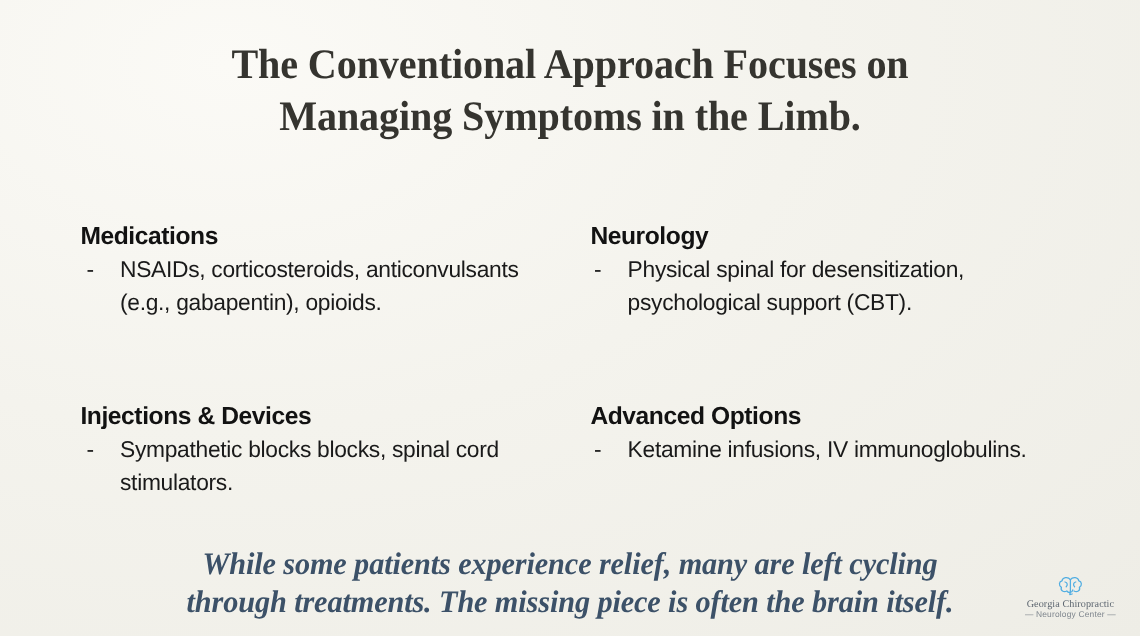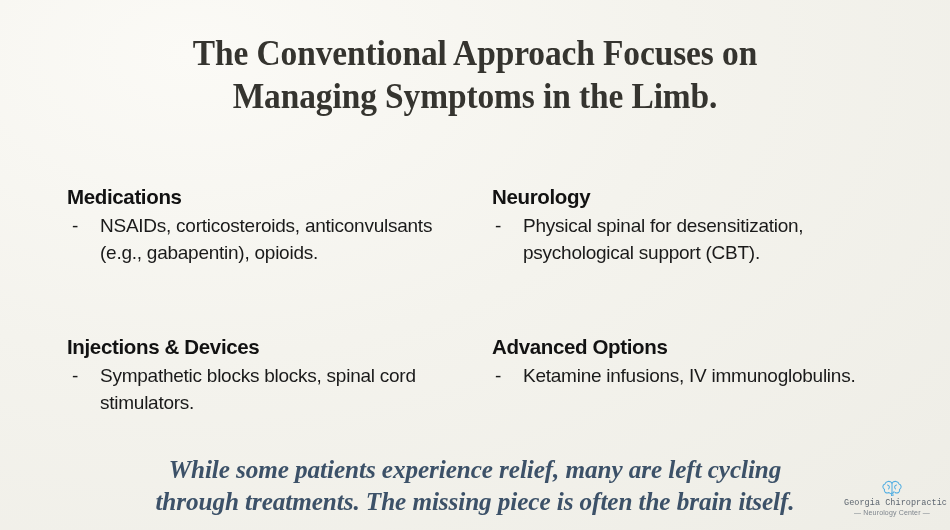--- a/index.html
+++ b/index.html
@@ -118,21 +118,21 @@
     height: 44px;
     text-align: center;
   }
   .logo-mark {
     display: block;
     margin: 0 auto 1px auto;
     width: 22px;
     height: 17px;
   }
   .logo-name {
-    font-family: Liberation Mono, monospace;
+    font-family: Liberation Serif, serif;
     font-size: 8.5px;
     line-height: 10px;
     font-weight: normal;
     color: #5d6670;
     letter-spacing: 0.05px;
     white-space: nowrap;
   }
   .logo-sub {
     font-family: "Liberation Sans", sans-serif;
     font-size: 7px;

